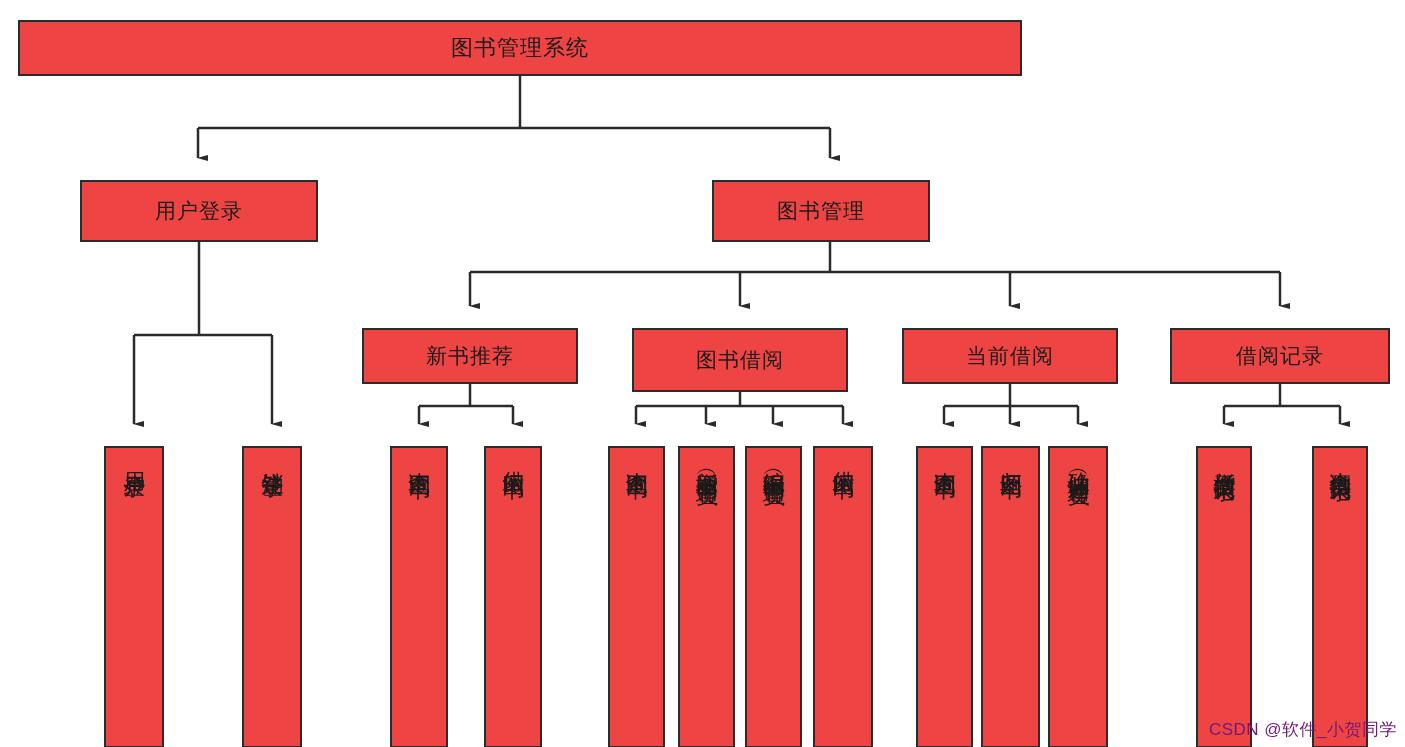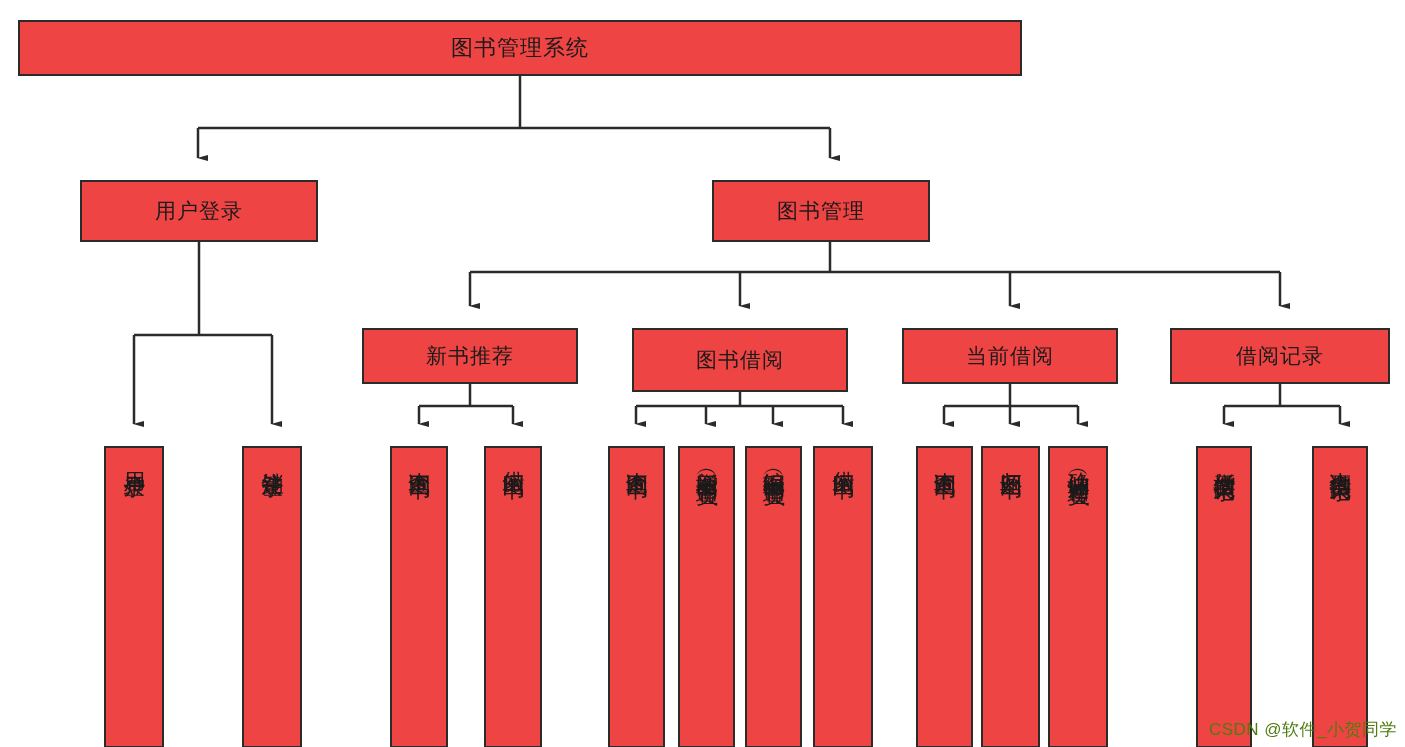--- a/index.html
+++ b/index.html
@@ -56,21 +56,21 @@
     letter-spacing: 2px;
     white-space: normal;
     max-height: 292px;
   }
   .node.leaf.tall .label { max-height: 296px; }
   #watermark {
     position: absolute;
     right: 8px;
     bottom: 6px;
     font-size: 17px;
-    color: #4d7c0f;
+    color: #701a75;
     letter-spacing: 0.5px;
     white-space: nowrap;
   }
 </style>
 </head>
 <body>
 
 <div id="canvas">
 
   <svg id="edges" viewBox="0 0 1405 747">

